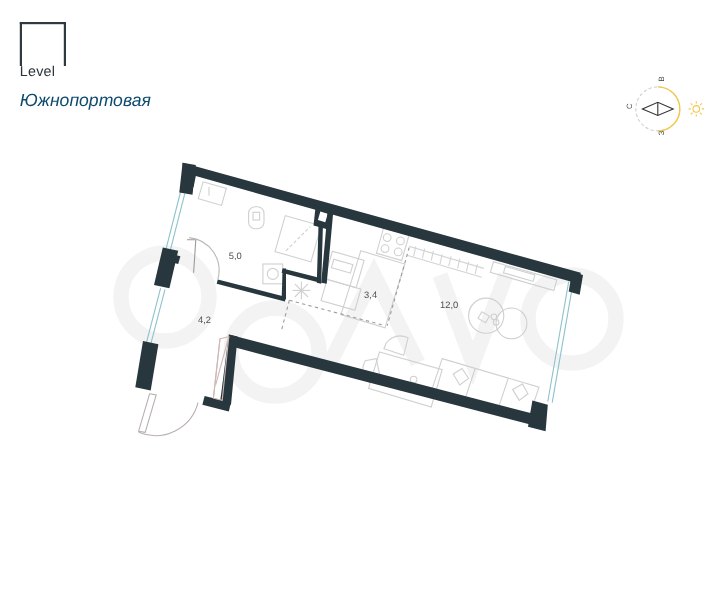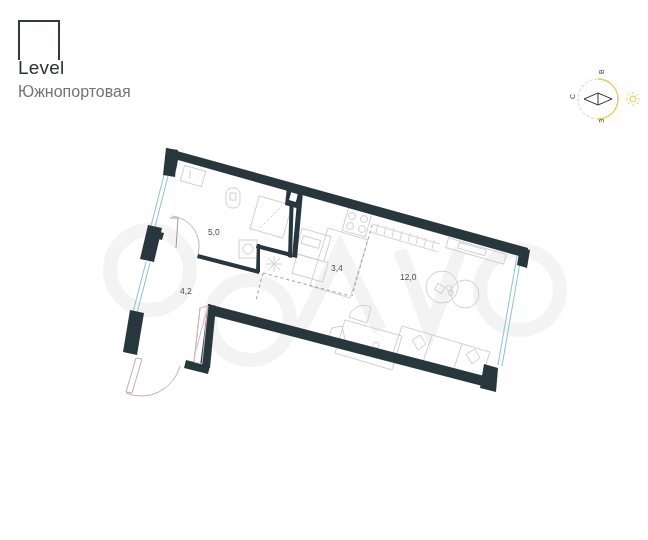--- a/index.html
+++ b/index.html
@@ -1,20 +1,20 @@
 <!DOCTYPE html>
 <html><head>
 <meta charset="utf-8">
 <style>
   html, body { margin: 0; padding: 0; background: #ffffff; }
   body { width: 648px; height: 540px; position: relative; overflow: hidden; font-family: "Liberation Sans", sans-serif; }
   .logo { position: absolute; left: 18px; top: 20px; }
   .logo-box { position: absolute; left: 0; top: 0; width: 42px; height: 40px; border: 2px solid #2f3a40; border-bottom: none; box-sizing: border-box; }
-  .logo-brand { position: absolute; left: 0; top: 38px; font-size: 19px; color: #2b3338; letter-spacing: 0.2px; line-height: 1; white-space: nowrap; text-align: right; }
-  .logo-sub { position: absolute; left: 0; top: 64px; font-size: 16px; color: #737373; line-height: 1; white-space: nowrap; }
+  .logo-brand { position: absolute; left: 0; top: 38px; font-size: 13px; color: #2b3338; letter-spacing: 0.2px; line-height: 1; white-space: nowrap; text-align: right; }
+  .logo-sub { position: absolute; left: 0; top: 64px; font-size: 16px; color: #0c4a6e; line-height: 1; white-space: nowrap; font-style: italic; }
   .plan { position: absolute; left: 0; top: 0; }
   .area-label { font-family: "Liberation Sans", sans-serif; font-size: 8.5px; fill: #4a4f53; }
   .compass-letter { font-family: "Liberation Sans", sans-serif; font-size: 7px; fill: #444; }
 </style>
 </head>
 <body>
 
 <div class="logo">
   <div class="logo-box"></div>
   <div class="logo-brand">Level</div>

